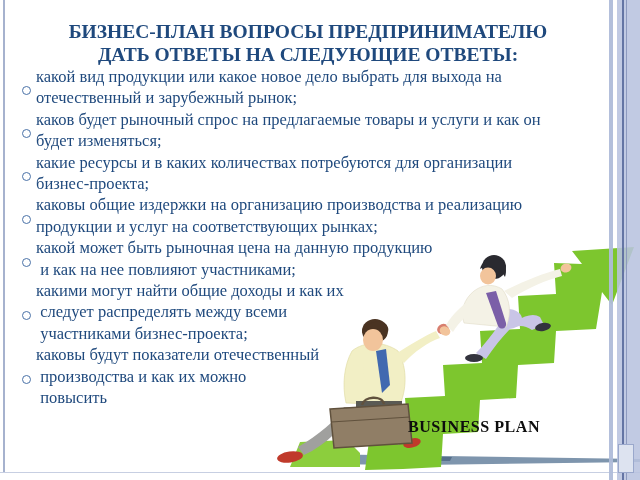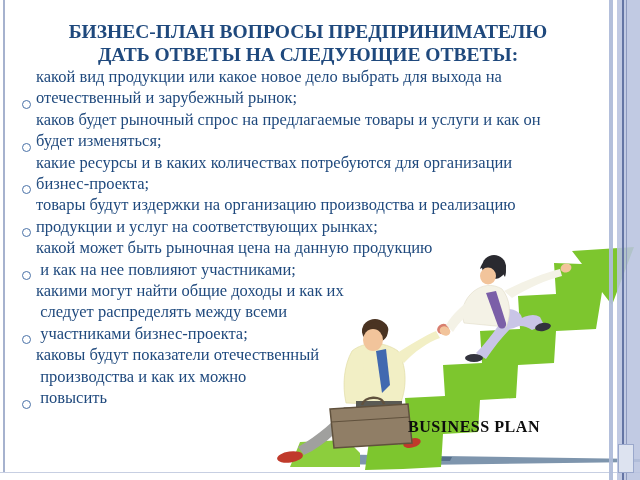--- a/index.html
+++ b/index.html
@@ -40,21 +40,21 @@
   
   .title-block{
     position:absolute;top:20px;left:8px;width:600px;
     text-align:center;color:#1F497D;font-weight:bold;
     font-size:19.5px;line-height:23px;z-index:3;
   }
   
   .bullet-list{
     position:absolute;top:66px;left:22px;width:586px;z-index:3;
   }
-  .bullet-item{display:flex;align-items:flex-end;}
+  .bullet-item{display:flex;align-items:center;}
   .ring{
     flex:0 0 auto;width:7px;height:7px;margin:7px 5px 0 0;
     border:1.5px solid #4A72A8;border-radius:50%;
     box-sizing:content-box;background:transparent;
   }
   .btext{
     white-space:pre-wrap;
     font-size:16.5px;line-height:21.4px;color:#1F497D;
   }
   
@@ -95,21 +95,21 @@
     <span class="btext">каков будет рыночный спрос на предлагаемые товары и услуги и как он
 будет изменяться;</span>
   </div>
   <div class="bullet-item">
     <span class="ring"></span>
     <span class="btext">какие ресурсы и в каких количествах потребуются для организации
 бизнес-проекта;</span>
   </div>
   <div class="bullet-item">
     <span class="ring"></span>
-    <span class="btext">товары будут издержки на организацию производства и реализацию
+    <span class="btext">каковы общие издержки на организацию производства и реализацию
 продукции и услуг на соответствующих рынках;</span>
   </div>
   <div class="bullet-item">
     <span class="ring"></span>
     <span class="btext">какой может быть рыночная цена на данную продукцию
  и как на нее повлияют участниками;</span>
   </div>
   <div class="bullet-item">
     <span class="ring"></span>
     <span class="btext">какими могут найти общие доходы и как их

